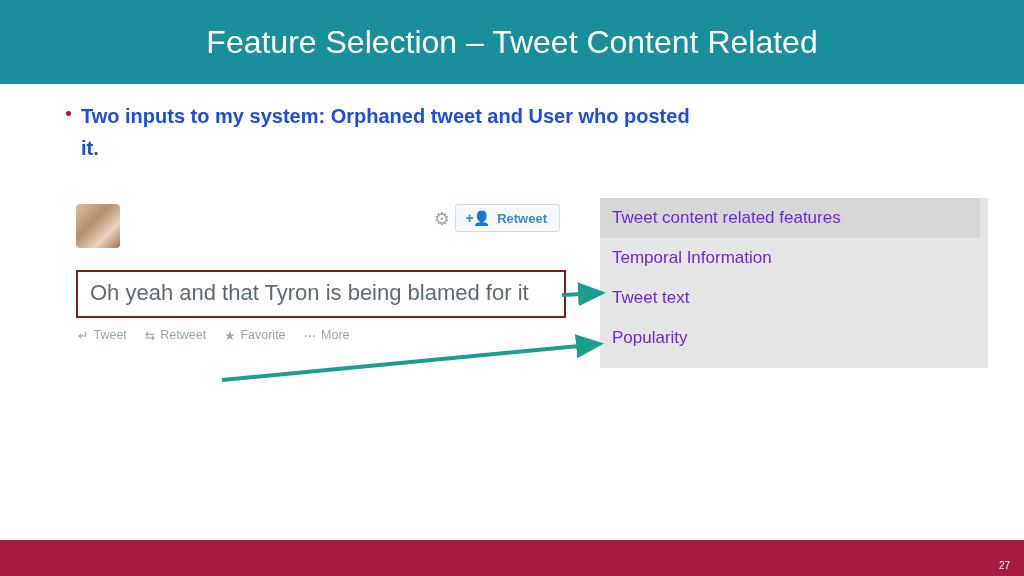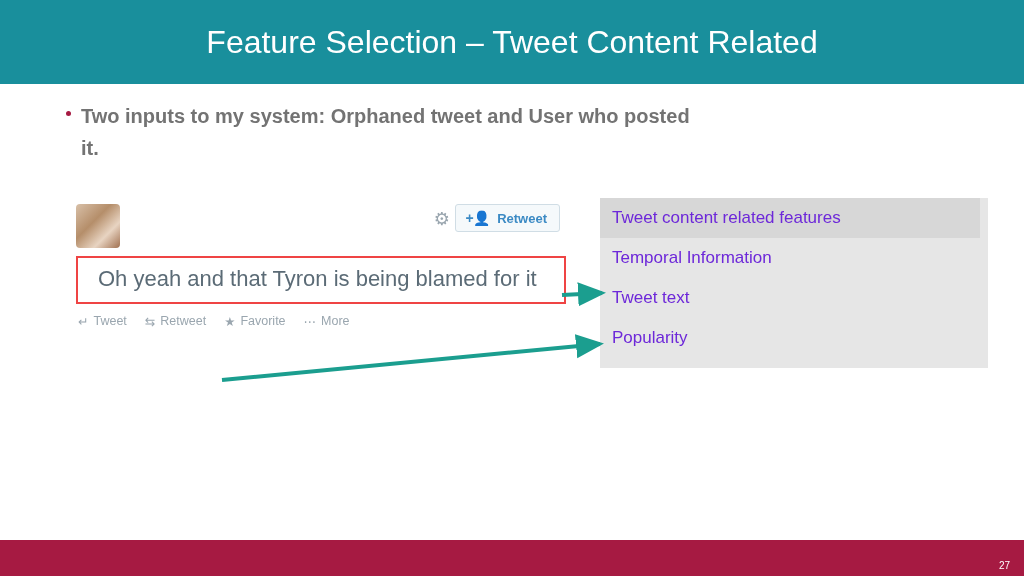--- a/index.html
+++ b/index.html
@@ -34,21 +34,21 @@
   }
   .bullet-dot {
     width: 5px; height: 5px; border-radius: 50%;
     background: #A61A42;
     margin-top: 11px;
     flex: none;
   }
   .bullet-text {
     font-size: 20px;
     font-weight: 700;
-    color: #737373;
+    color: #1d4ed8;
     line-height: 1.6;
     max-width: 620px;
   }
   .tweet-card {
     position: absolute;
     left: 76px;
     top: 120px;
     width: 490px;
     background: #fff;
   }
@@ -75,26 +75,26 @@
     position:absolute; right:6px; top:0;
     border:1px solid #d0dde5; background:#f5f9fb;
     color:#3b8ac4; font-size:13px; font-weight:600;
     padding:5px 12px 5px 10px; border-radius:3px;
     display:flex; align-items:center; gap:6px;
   }
   .follow-btn .plus {
     color:#3b8ac4; font-weight:900; font-size:14px;
   }
   .tweet-body {
-    border: 2px solid #ef4444;
-    padding: 6px 10px 8px 20px;
+    border: 2px solid #7f1d1d;
+    padding: 6px 10px 8px 12px;
     font-size: 22px;
     color: #5b6b76;
     line-height: 1.35;
-    margin-top: 2px;
+    margin-top: 16px;
   }
   .tweet-actions {
     color:#9aa6af;
     font-size: 12.5px;
     display:flex;
     gap:18px;
     padding: 10px 0 6px 2px;
     align-items:center;
   }
   .tweet-actions span { display:inline-flex; align-items:center; gap:5px; }

